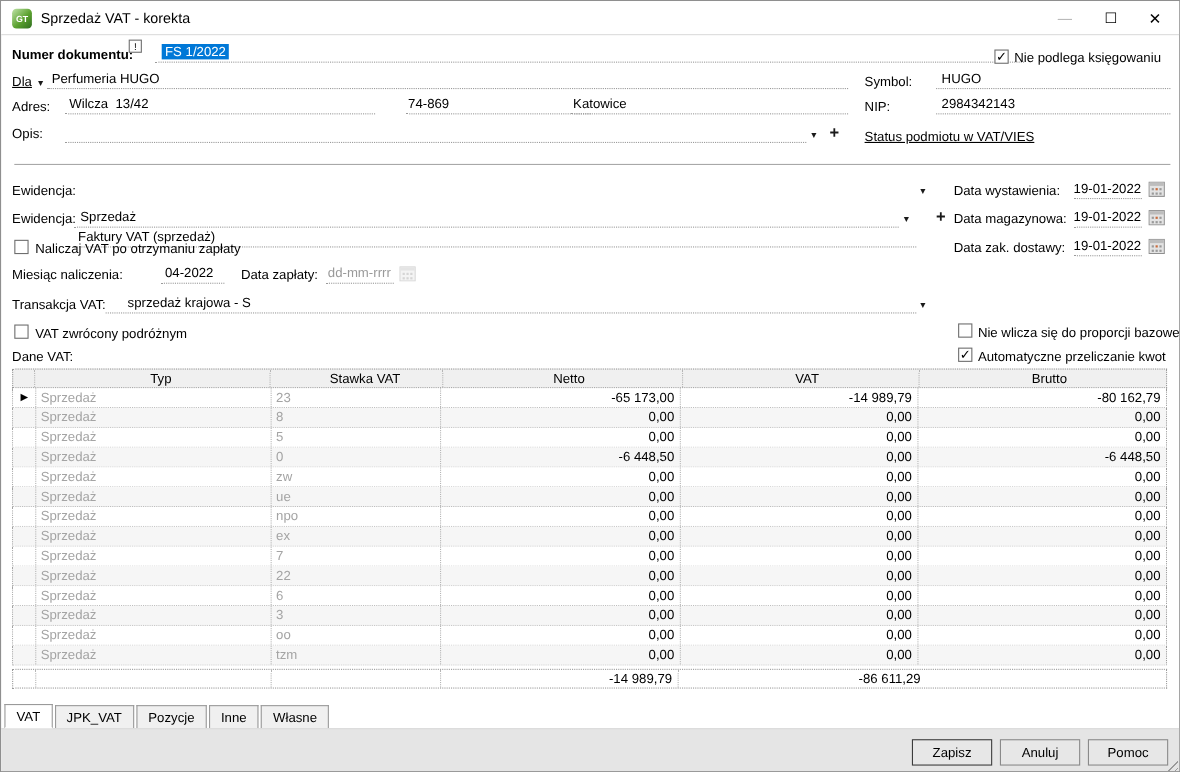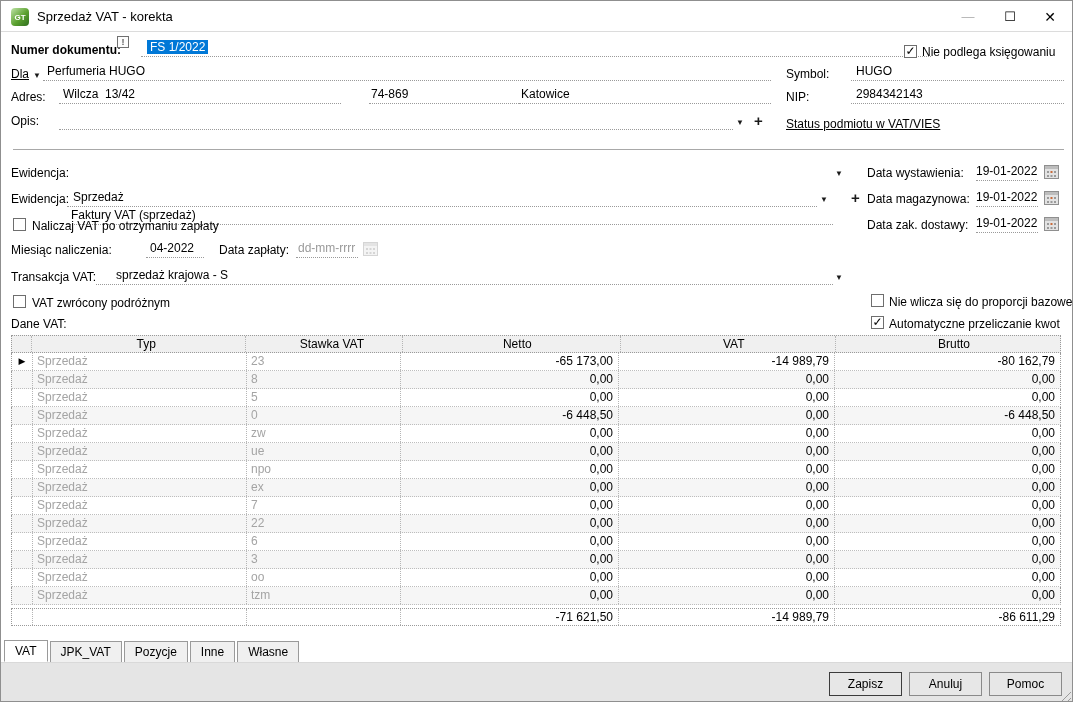--- a/index.html
+++ b/index.html
@@ -314,21 +314,20 @@
       <div class="c stawka">tzm</div>
       <div class="c netto num">0,00</div>
       <div class="c vat num">0,00</div>
       <div class="c brutto num">0,00</div>
     </div>
   </div>
     <div class="tsummary">
       <div class="c sel"></div>
       <div class="c typ"></div>
       <div class="c stawka"></div>
-      <div class="c netto num">-71 621,50</div>
       <div class="c vat num">-14 989,79</div>
       <div class="c brutto num">-86 611,29</div>
     </div>
   </div>
 
   <div class="tabs" id="tabs">
       <div class="tab active">VAT</div>
       <div class="tab">JPK_VAT</div>
       <div class="tab">Pozycje</div>
       <div class="tab">Inne</div>

